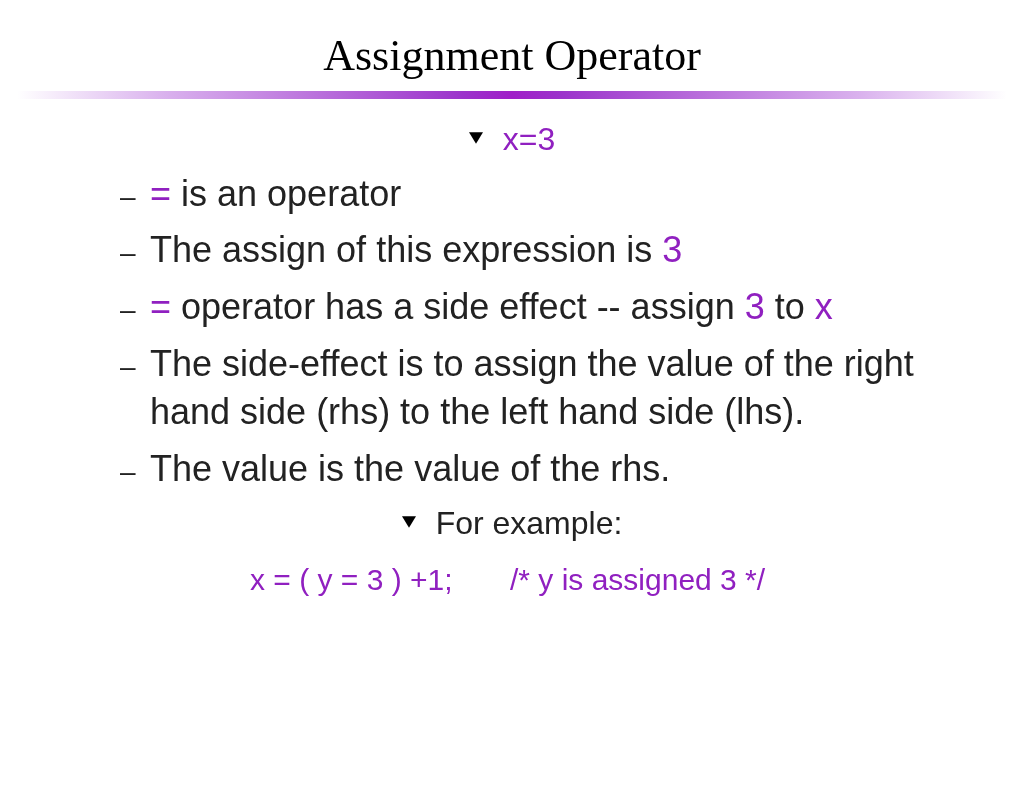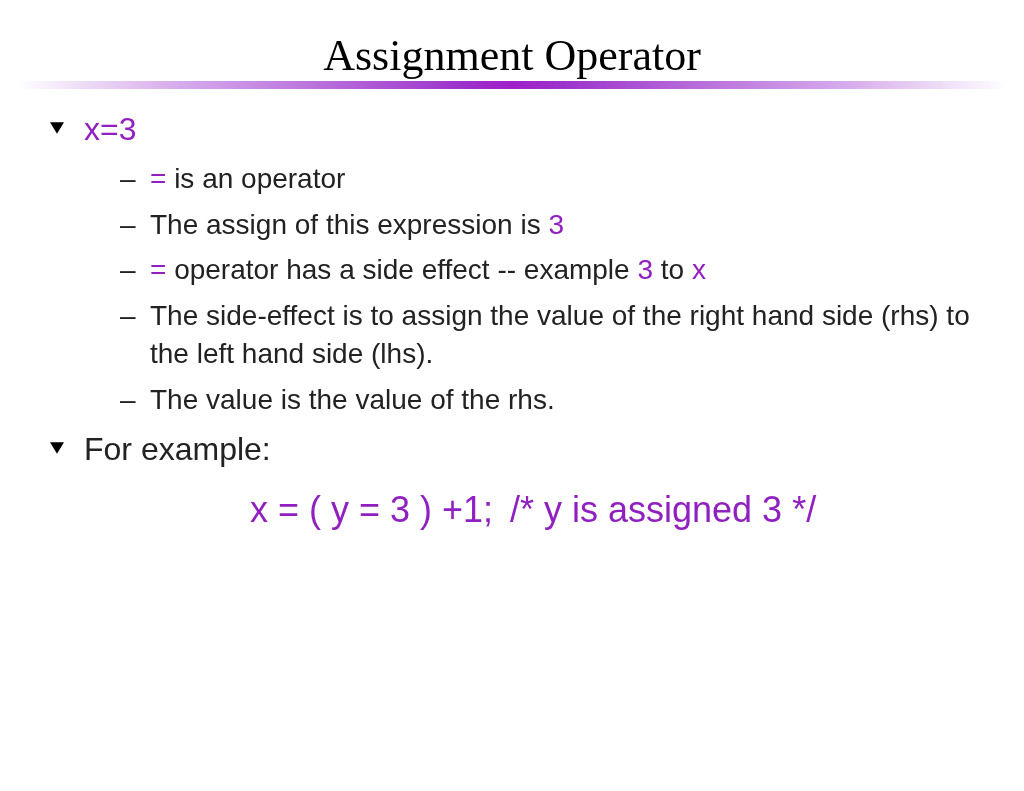--- a/index.html
+++ b/index.html
@@ -14,20 +14,21 @@
       font-family: Arial, Helvetica, sans-serif;
       position: relative;
     }
     .title {
       text-align: center;
       font-family: 'Times New Roman', Times, serif;
       font-size: 44px;
       font-weight: normal;
       color: #000;
       padding-top: 30px;
+      padding-bottom: 10px;
     }
     .divider {
       width: 990px;
       height: 8px;
       margin: 0 auto;
       background: linear-gradient(to right, 
         rgba(255,255,255,0) 0%, 
         rgba(180,100,220,0.5) 15%, 
         rgba(150,40,200,0.95) 45%, 
         rgba(160,30,200,1) 50%, 
@@ -35,20 +36,21 @@
         rgba(180,100,220,0.5) 85%, 
         rgba(255,255,255,0) 100%);
     }
     .content {
       padding: 18px 50px 0 50px;
     }
     .bullet-line {
       display: flex;
       align-items: baseline;
       margin-bottom: 8px;
+      justify-content: center;
     }
     .arrow {
       font-size: 14px;
       color: #000;
       margin-right: 20px;
       margin-top: 4px;
       align-self: flex-start;
       padding-top: 10px;
       flex-shrink: 0;
     }
@@ -71,30 +73,30 @@
       margin-bottom: 8px;
     }
     .dash {
       font-size: 28px;
       color: #222;
       margin-right: 12px;
       flex-shrink: 0;
       min-width: 18px;
     }
     .l2-text {
-      font-size: 28px;
+      font-size: 36px;
       color: #222;
       line-height: 1.35;
     }
     .code-block {
       margin-left: 200px;
       margin-top: 6px;
     }
     .code-line {
-      font-size: 36px;
+      font-size: 30px;
       color: #9020c0;
       line-height: 1.7;
       font-family: Arial, Helvetica, sans-serif;
     }
     .code-first {
       display: flex;
     }
     .code-expr {
       min-width: 260px;
     }
@@ -126,21 +128,21 @@
   </div>
   <div class="sub-bullet">
     <span class="dash">–</span>
     <span class="l2-text">
       <span>The assign of this expression is </span><span class="purple">3</span>
     </span>
   </div>
   <div class="sub-bullet">
     <span class="dash">–</span>
     <span class="l2-text">
-      <span class="purple">=</span><span> operator has a side effect -- example </span><span class="purple">3</span><span> to </span><span class="purple">x</span>
+      <span class="purple">=</span><span> operator has a side effect -- assign </span><span class="purple">3</span><span> to </span><span class="purple">x</span>
     </span>
   </div>
 
   <div class="sub-bullet">
     <span class="dash">–</span>
     <span class="l2-text">The side-effect is to assign the value of the right hand side (rhs) to the left hand side (lhs).</span>
   </div>
   <div class="sub-bullet">
     <span class="dash">–</span>
     <span class="l2-text">The value is the value of the rhs.</span>

